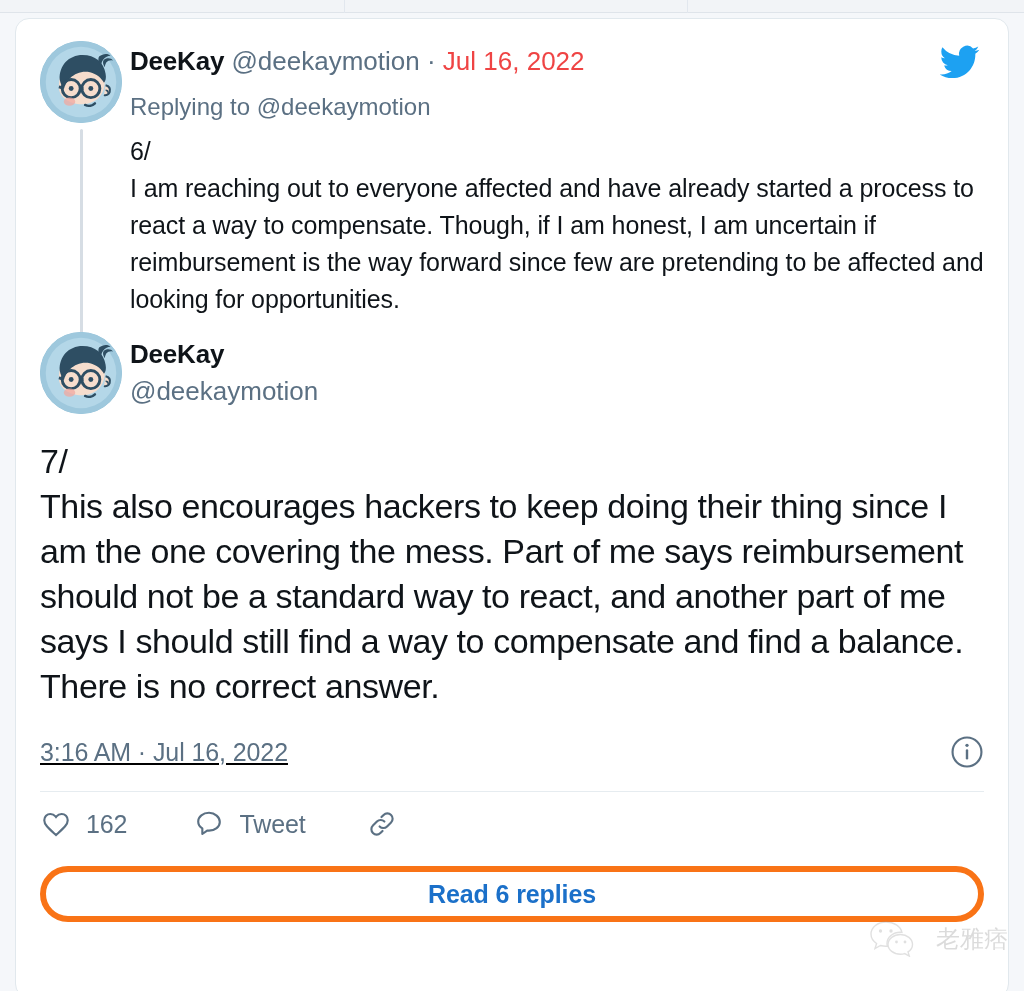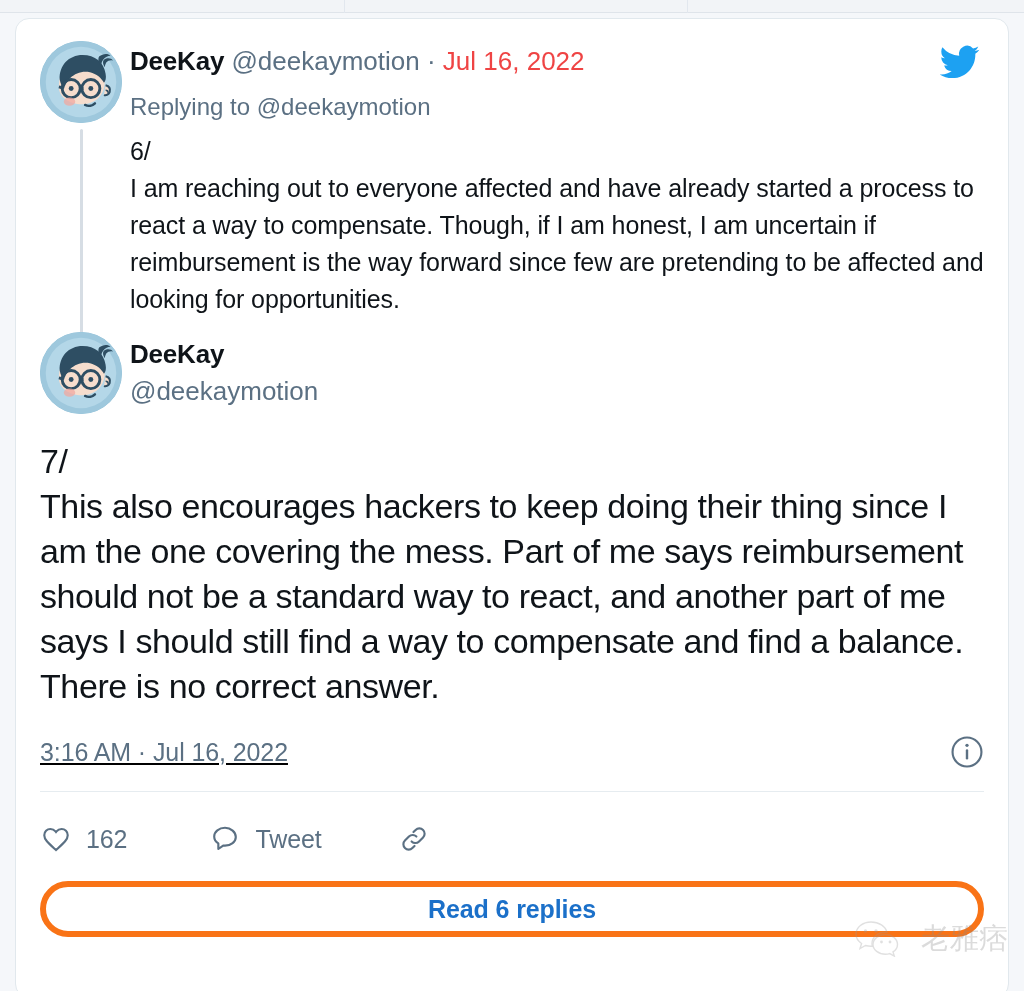--- a/index.html
+++ b/index.html
@@ -202,22 +202,22 @@
     margin-top: 22px;
     height: 1px;
     background: #e6ecf0;
     width: 100%;
   }
 
   
   .actions {
     display: flex;
     align-items: center;
-    margin-top: 31px;
-    gap: 16px;
+    margin-top: 16px;
+    gap: 0;
   }
   .action {
     display: flex;
     align-items: center;
     color: #5b7083;
     font-size: 25px;
     letter-spacing: -0.1px;
     cursor: pointer;
   }
   .action .ico {
@@ -260,21 +260,21 @@
   .watermark {
     position: absolute;
     right: 16px;
     bottom: 30px;
     display: flex;
     align-items: center;
     opacity: 0.30;
     pointer-events: none;
   }
   .watermark .wm-text {
-    font-size: 29px;
+    font-size: 24px;
     color: #8a8a8a;
     margin-left: 20px;
     font-family: "DejaVu Sans", sans-serif;
   }
 </style>
 </head>
 <body>
 
 <div id="page">
 

